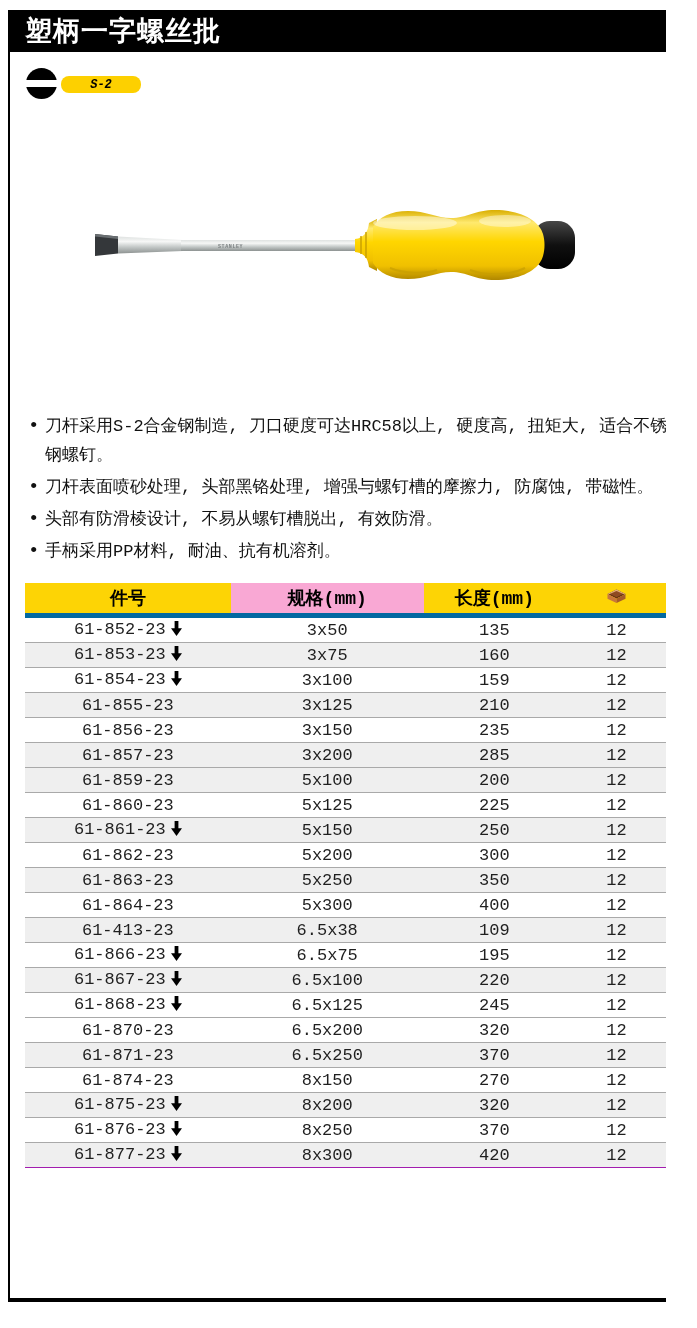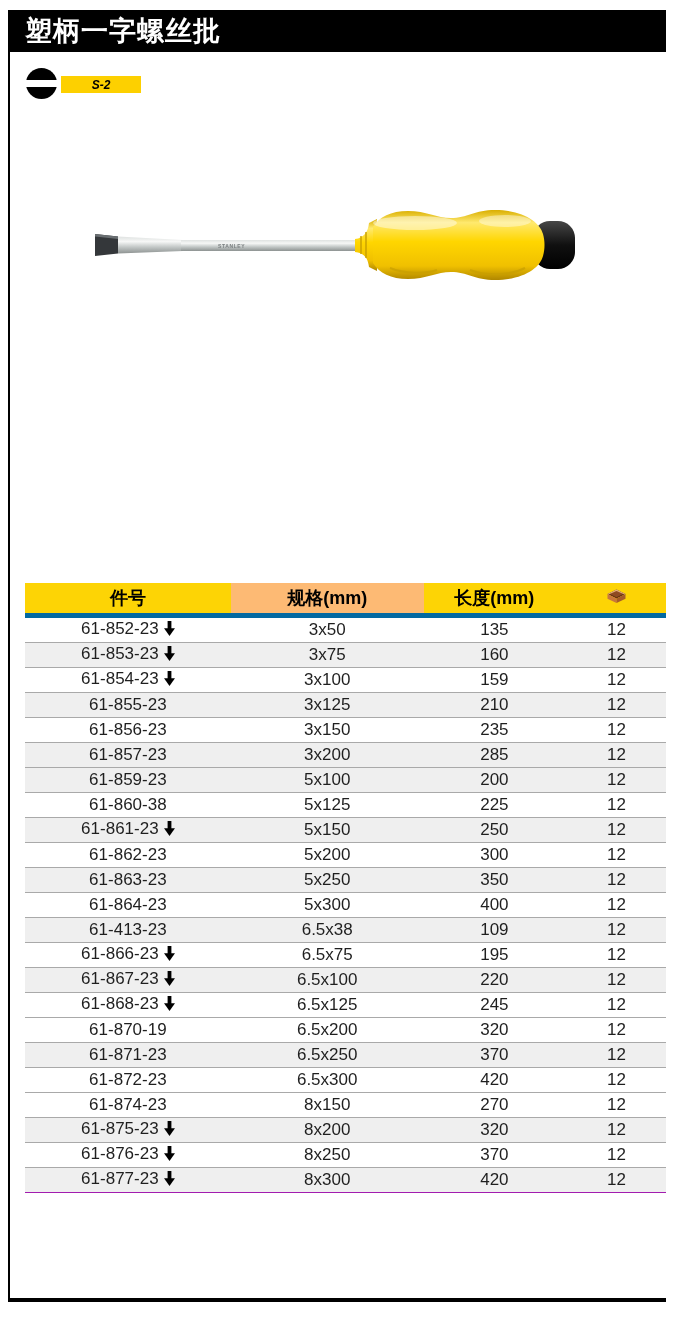--- a/index.html
+++ b/index.html
@@ -1,33 +1,33 @@
 <!DOCTYPE html>
 <html><head>
 <meta charset="utf-8">
 <style>
   html,body{margin:0;padding:0;background:#fff;}
   .page{position:relative;width:666px;height:1328px;background:#fff;overflow:hidden;
-        font-family:Liberation Sans, sans-serif;color:#111;}
+        font-family:Liberation Mono, monospace;color:#111;}
 
   
   .border-left{position:absolute;left:8px;top:10px;width:2px;height:1292px;background:#000;}
   .border-right{position:absolute;left:685px;top:10px;width:2px;height:1292px;background:#000;}
   .border-bottom{position:absolute;left:8px;top:1298px;width:679px;height:4px;background:#000;}
 
   
   .title-bar{position:absolute;left:8px;top:10px;width:679px;height:42px;background:#000;
              display:flex;align-items:center;}
   .title-bar h1{margin:0 0 0 17px;font-size:27px;font-weight:bold;color:#fff;letter-spacing:1px;}
 
   
   .tip-icon{position:absolute;left:26px;top:68px;width:31px;height:31px;background:#000;
             border-radius:50%;}
   .tip-icon .slot{position:absolute;left:-1px;right:-1px;top:12px;height:7px;background:#fff;}
-  .s2-badge{position:absolute;left:61px;top:76px;width:80px;height:17px;border-radius:0;
+  .s2-badge{position:absolute;left:61px;top:76px;width:80px;height:17px;border-radius:8px;
             display:flex;align-items:center;justify-content:center;
             font-size:12px;font-weight:bold;font-style:italic;color:#000;}
 
   
   .product-image{position:absolute;left:85px;top:190px;width:500px;height:110px;}
 
   
   .features{position:absolute;left:28px;top:412px;width:642px;margin:0;padding:0;}
   .features li{list-style:none;position:relative;padding-left:17px;margin-bottom:3px;
                font-size:17px;line-height:29px;color:#111;}
@@ -103,32 +103,38 @@
       <path d="M288,37 C294,27 306,21 323,21 C341,21 352,28 366,28 C382,28 390,20 410,20
                C438,20 455,32 458,44 C460,51 460,59 458,66 C455,78 438,90 410,90
                C390,90 382,82 366,82 C352,82 341,89 323,89 C306,89 294,83 288,73 Z" fill="url(#handleGrad)"></path>
       <ellipse cx="330" cy="33" rx="42" ry="7" fill="#fff" opacity="0.45"></ellipse>
       <ellipse cx="420" cy="31" rx="26" ry="6" fill="#fff" opacity="0.4"></ellipse>
       <path d="M305,78 C320,84 340,84 352,80" stroke="#c79e00" stroke-width="2" fill="none" opacity="0.7"></path>
       <path d="M385,80 C400,86 425,86 440,78" stroke="#c79e00" stroke-width="2" fill="none" opacity="0.7"></path>
     </svg>
   </div>
 
+  <ul class="features">
+    <li>刀杆采用S-2合金钢制造, 刀口硬度可达HRC58以上, 硬度高, 扭矩大, 适合不锈钢螺钉。</li>
+    <li>刀杆表面喷砂处理, 头部黑铬处理, 增强与螺钉槽的摩擦力, 防腐蚀, 带磁性。</li>
+    <li>头部有防滑棱设计, 不易从螺钉槽脱出, 有效防滑。</li>
+    <li>手柄采用PP材料, 耐油、抗有机溶剂。</li>
+  </ul>
 
   <table class="parts-table">
     <colgroup>
       <col class="col-part">
         <col class="col-spec">
         <col class="col-len">
         <col class="col-qty">
     </colgroup>
     <thead>
       <tr id="table-head-row">
         <th style="background: rgb(253, 212, 5);">件号</th>
-        <th style="background: #fdba74;">规格(mm)</th>
+        <th style="background: #f9a8d4;">规格(mm)</th>
         <th style="background: rgb(253, 212, 5);">长度(mm)</th>
         <th style="background: rgb(253, 212, 5);">
           <span class="qty-icon">
             <svg width="23" height="17" viewBox="0 0 23 17">
               <polygon points="2.5,7 11.5,2.5 20.5,7 11.5,11.5" fill="#5e2d10"></polygon>
               <polygon points="4.8,7 11.5,3.8 18.2,7 11.5,10.2" fill="#8f4a22"></polygon>
               <polygon points="2.5,7 11.5,11.5 11.5,16 2.5,11.8" fill="#c8763c"></polygon>
               <polygon points="11.5,11.5 20.5,7 20.5,11.8 11.5,16" fill="#a65c2a"></polygon>
               <polygon points="2.5,7 11.5,2.5 20.5,7 19.3,7.6 11.5,3.9 3.7,7.6" fill="#e8b07a"></polygon>
             </svg>
@@ -205,21 +211,21 @@
       <td>
         <span>61-859-23</span>
       </td>
       <td>5x100</td>
       <td>200</td>
       <td>12</td>
     </tr>
 
     <tr>
       <td>
-        <span>61-860-38</span>
+        <span>61-860-23</span>
       </td>
       <td>5x125</td>
       <td>225</td>
       <td>12</td>
     </tr>
 
     <tr class="alt">
       <td>
         <span>61-861-23</span><span class="dn-arrow"><svg width="11" height="15" viewBox="0 0 11 15">
                 <rect x="3.6" y="0" width="3.8" height="8" fill="#000"></rect>
@@ -299,44 +305,36 @@
               </svg></span>
       </td>
       <td>6.5x125</td>
       <td>245</td>
       <td>12</td>
     </tr>
 
 
     <tr>
       <td>
-        <span>61-870-19</span>
+        <span>61-870-23</span>
       </td>
       <td>6.5x200</td>
       <td>320</td>
       <td>12</td>
     </tr>
 
     <tr class="alt">
       <td>
         <span>61-871-23</span>
       </td>
       <td>6.5x250</td>
       <td>370</td>
       <td>12</td>
     </tr>
 
-    <tr>
-      <td>
-        <span>61-872-23</span>
-      </td>
-      <td>6.5x300</td>
-      <td>420</td>
-      <td>12</td>
-    </tr>
 
 
     <tr>
       <td>
         <span>61-874-23</span>
       </td>
       <td>8x150</td>
       <td>270</td>
       <td>12</td>
     </tr>

